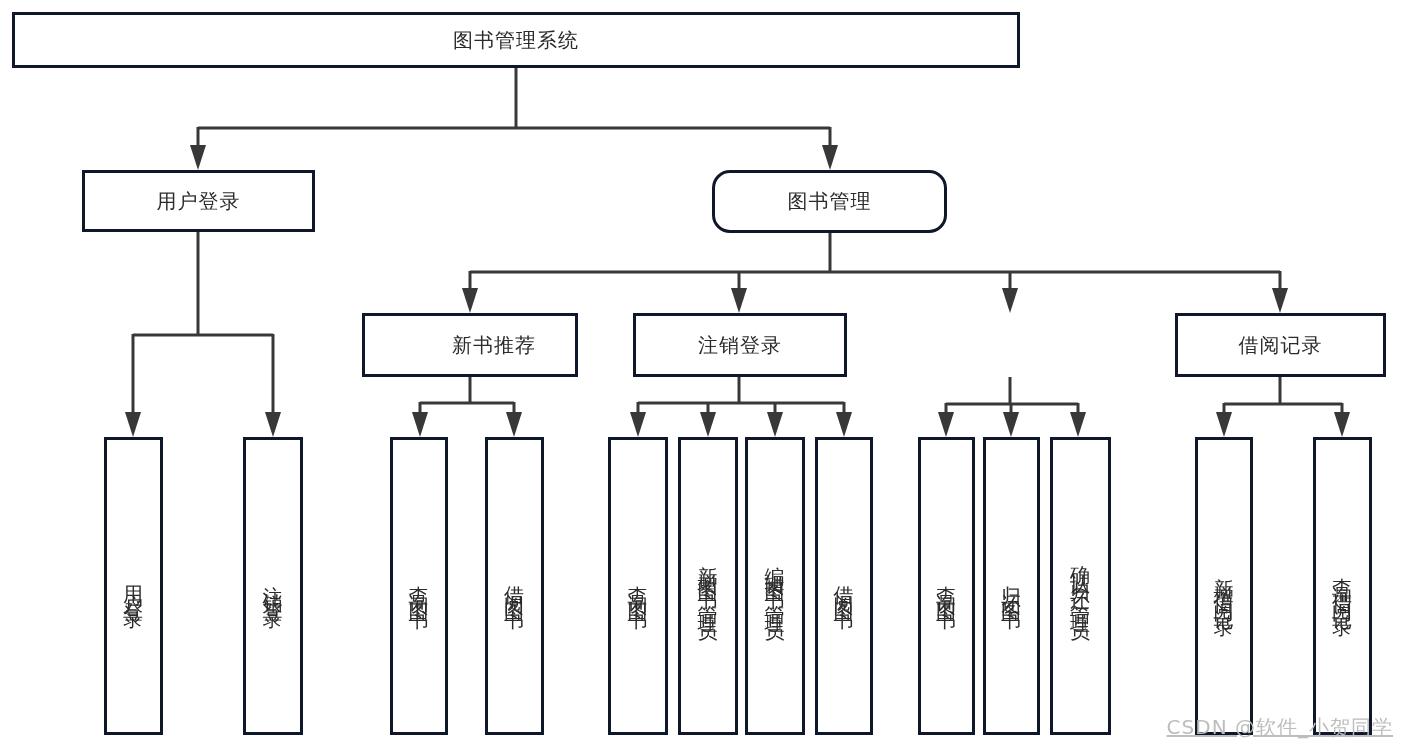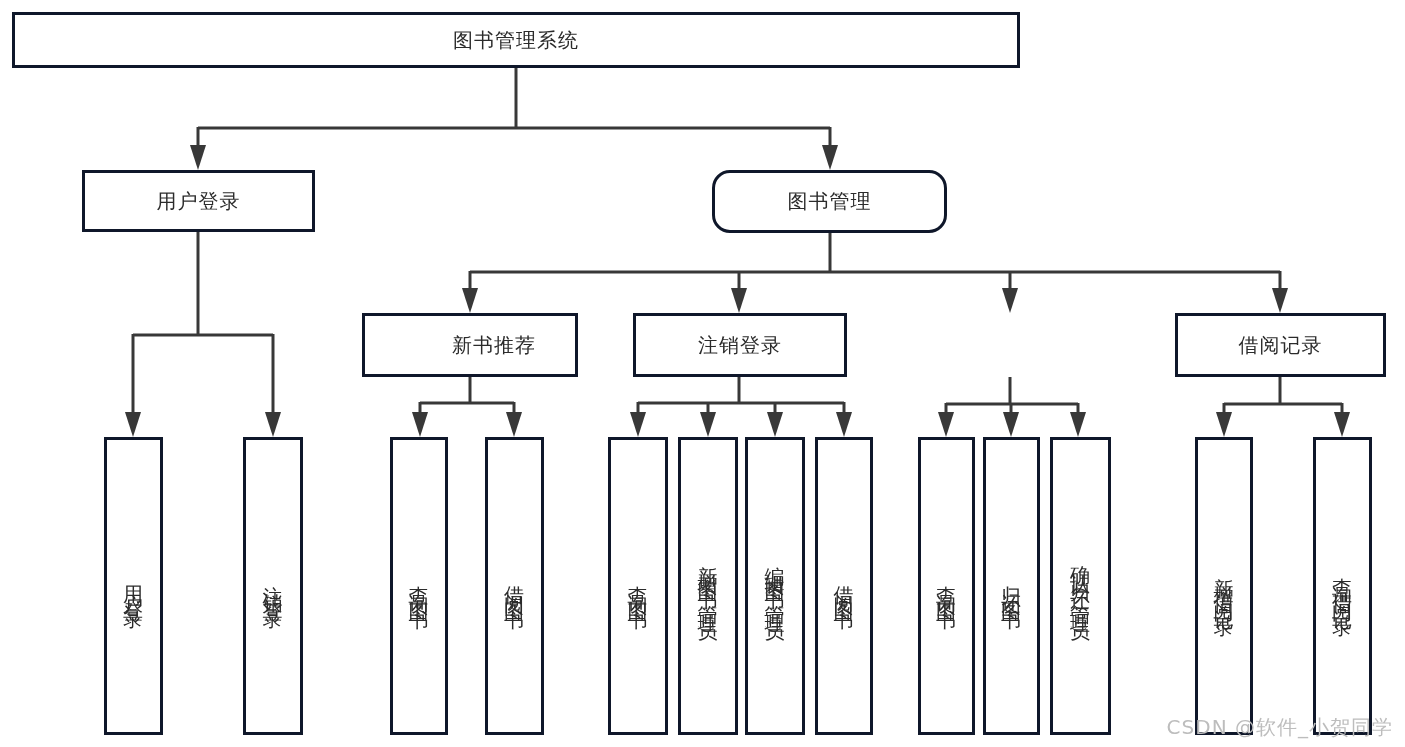--- a/index.html
+++ b/index.html
@@ -45,20 +45,21 @@
     white-space: nowrap;
   }
   .watermark {
     position: absolute;
     right: 12px;
     top: 714px;
     font-size: 20px;
     color: #bdbdbd;
     letter-spacing: 1px;
     white-space: nowrap;
+    text-decoration: underline;
   }
 </style>
 </head>
 <body>
 
 <div class="canvas">
 
   <svg class="connectors" viewBox="0 0 1405 747" xmlns="http://www.w3.org/2000/svg">
     <g stroke="#383838" stroke-width="3" fill="none">
 

